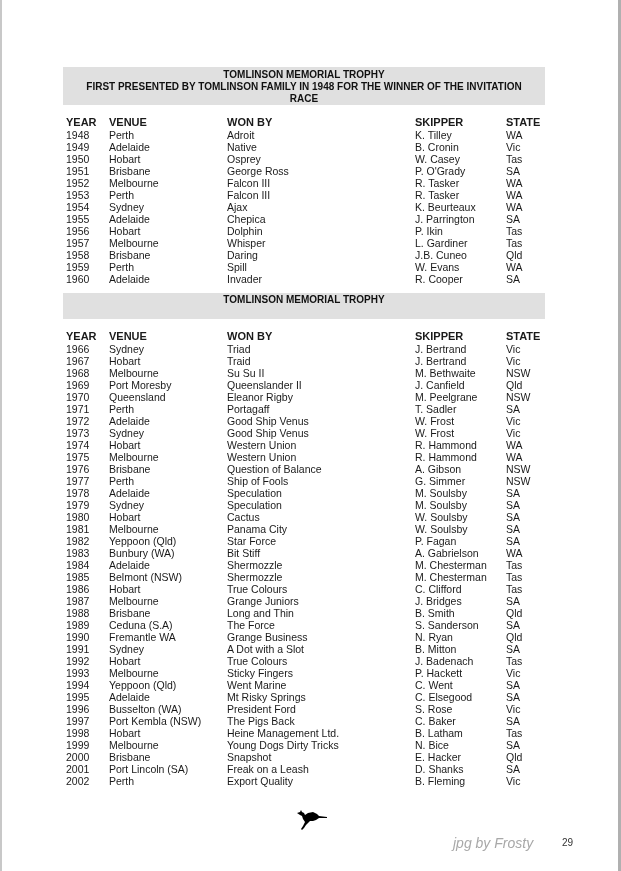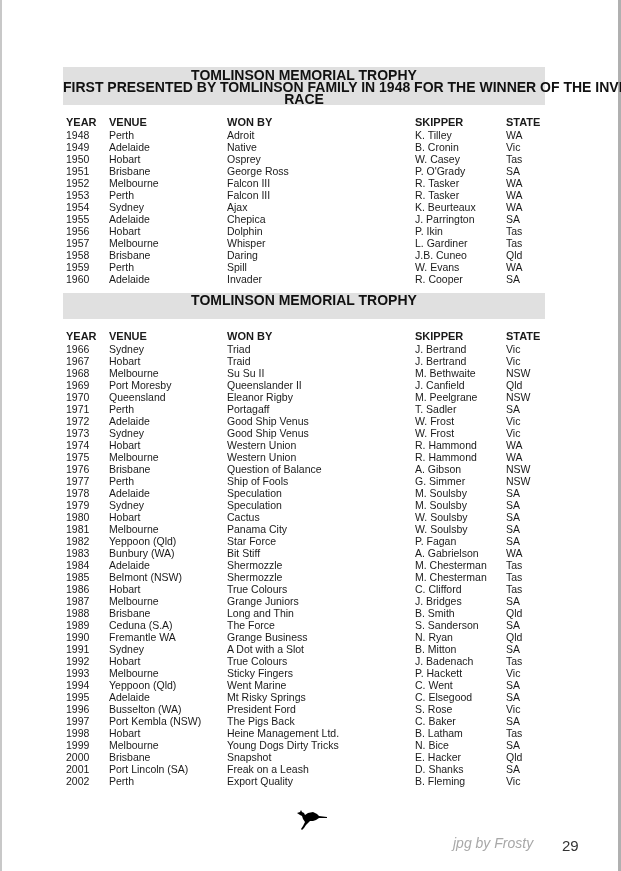--- a/index.html
+++ b/index.html
@@ -1,38 +1,38 @@
 <!DOCTYPE html>
 <html><head>
 <meta charset="utf-8">
 <style>
   html, body { margin:0; padding:0; }
   body { width:621px; height:871px; background:#ffffff; position:relative; overflow:hidden;
          font-family:"Liberation Sans", sans-serif; color:#1a1a1a; }
   .page-edge-left { position:absolute; left:0; top:0; width:2px; height:871px; background:#c8c8c8; }
   .page-edge-right { position:absolute; right:0; top:0; width:3px; height:871px; background:#b0b0b0; }
   .band { position:absolute; left:63px; width:482px; background:#e0e0e0; text-align:center;
-          font-weight:bold; font-size:14px; line-height:12px; color:#111; }
+          font-weight:bold; font-size:10px; line-height:12px; color:#111; }
   .band div { white-space:nowrap; }
   .band1 { top:67px; height:38px; padding-top:2px; box-sizing:border-box; }
   .band2 { top:293px; height:26px; padding-top:1px; box-sizing:border-box; }
   .table { position:absolute; left:66px; width:480px; font-size:10.5px; }
   .row { position:relative; height:12px; line-height:12px; white-space:nowrap; }
   .row span { position:absolute; top:0; }
   .hdr { height:13px; font-weight:bold; font-size:11px; }
   .c-year { left:0; }
   .c-venue { left:43px; }
   .c-won { left:161px; }
   .c-skip { left:349px; }
   .c-state { left:440px; }
   .t1 { top:116px; }
   .t2 { top:330px; }
   .kangaroo { position:absolute; left:296px; top:809px; width:32px; height:22px; }
   .credit { position:absolute; left:453px; top:835px; font-size:14px; font-style:italic; color:#a8a8a8; }
-  .pageno { position:absolute; left:562px; top:837px; font-size:15px; color:#333; }
+  .pageno { position:absolute; left:562px; top:837px; font-size:10px; color:#333; }
 </style>
 </head>
 <body>
 
 <div class="page-edge-left"></div>
 <div class="page-edge-right"></div>
 
 <div class="band band1">
   <div>TOMLINSON MEMORIAL TROPHY</div>
   <div>FIRST PRESENTED BY TOMLINSON FAMILY IN 1948 FOR THE WINNER OF THE INVITATION</div>

